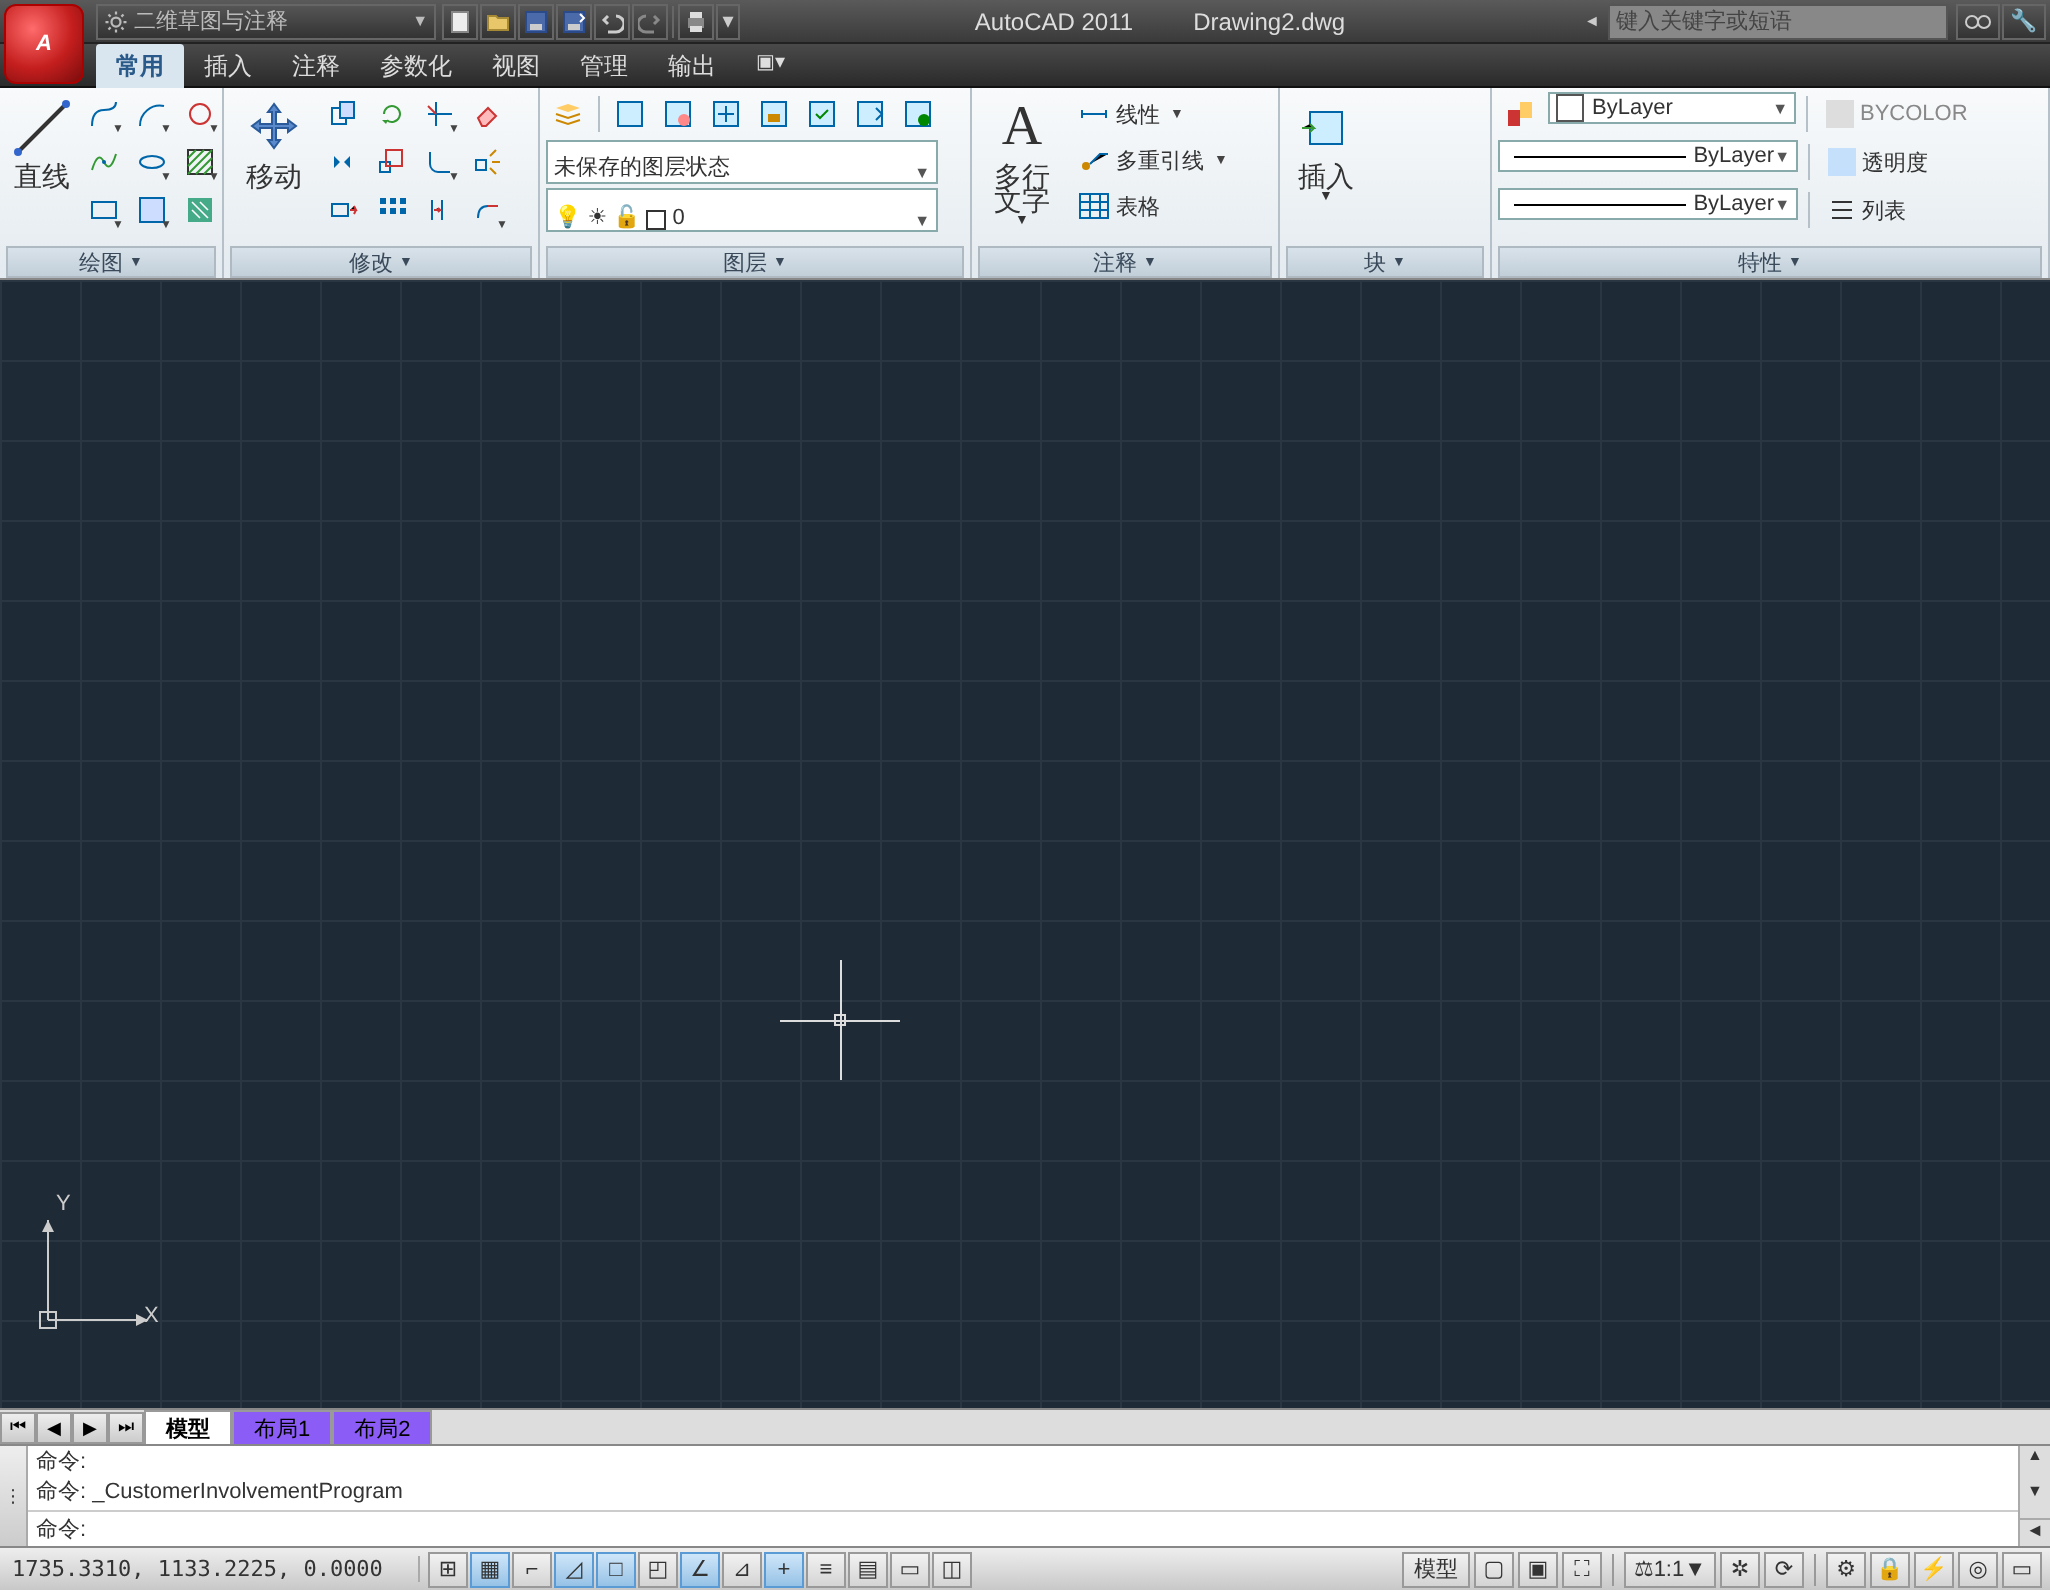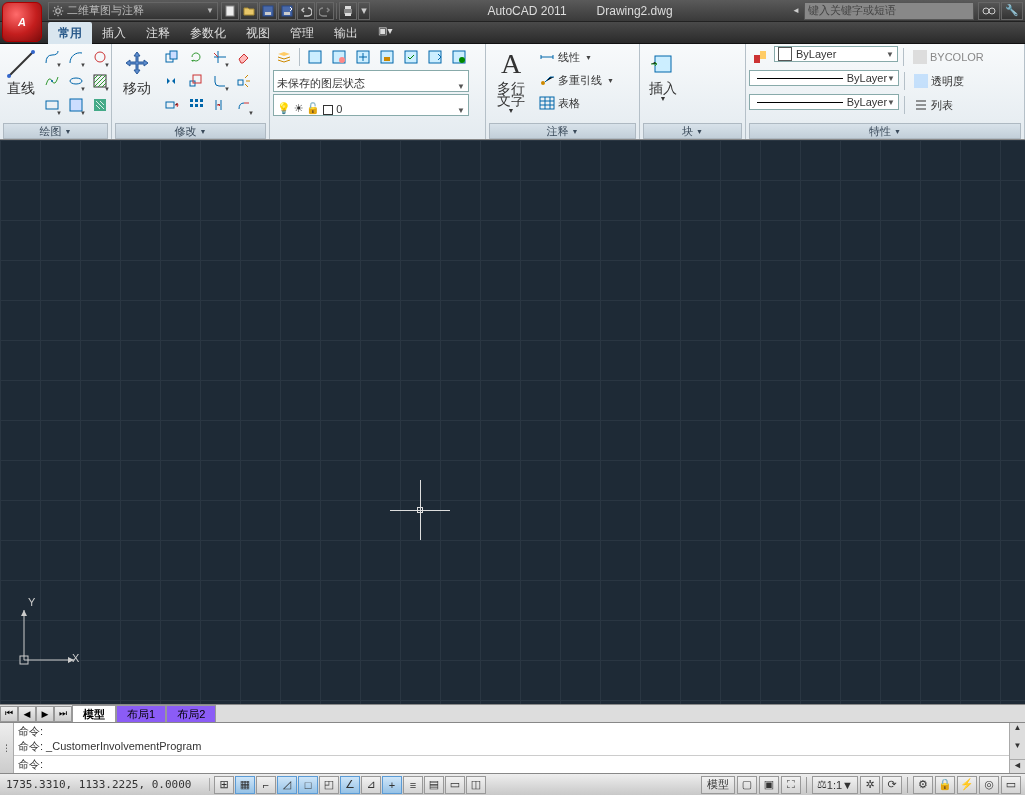--- a/index.html
+++ b/index.html
@@ -391,20 +391,24 @@
       </div>
       <div class="layer-dd">
         <span>💡</span>
         <span>☀</span>
         <span>🔓</span>
         <span style="width:10px;height:10px;background:#fff;border:1px solid #333"></span>
         <span>0</span>
         <span class="arrow">▼</span>
       </div>
     </div>
+    <div class="panel-title">
+        <span>图层</span>
+        <span class="arrow">▼</span>
+      </div>
   </div>
 
   <div class="panel" style="width:154px">
     <div class="panel-body">
       <div class="big-btn">
         <div class="icon" style="font-size:28px;font-family:serif;color:#333">A</div>
         <span class="lbl">多行文字</span>
         <span class="arrow">▼</span>
       </div>
       <div style="display:flex;flex-direction:column;gap:1px">

